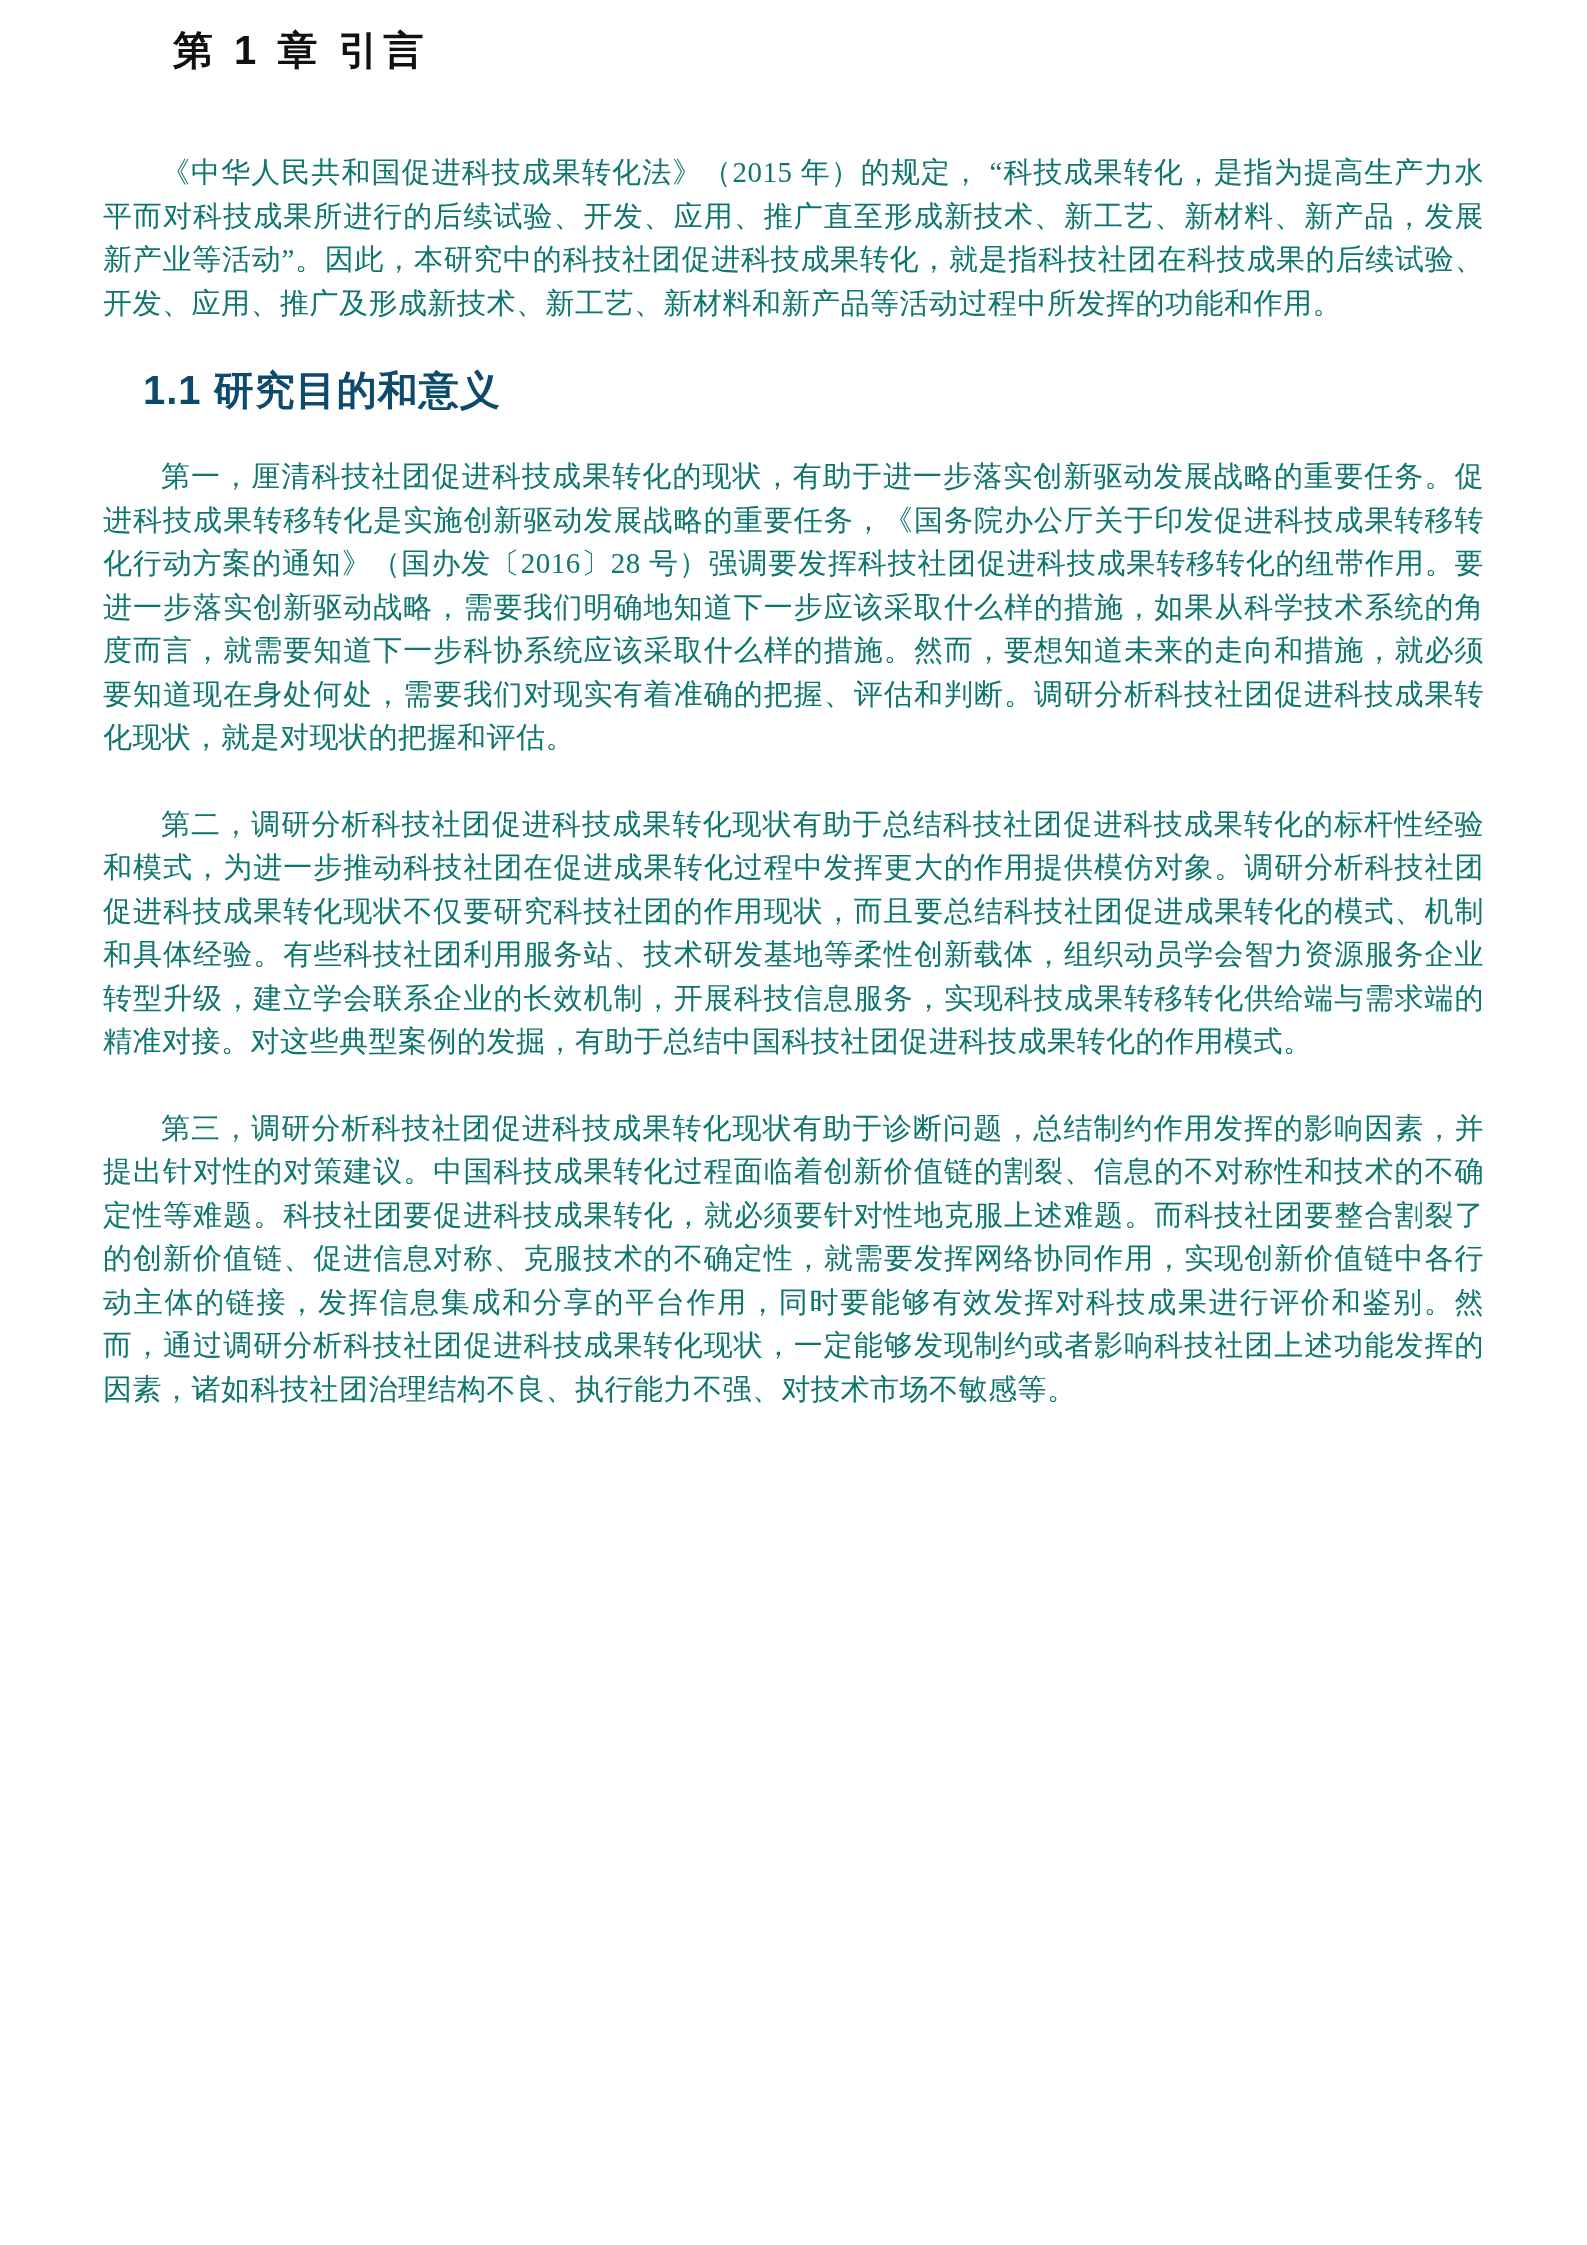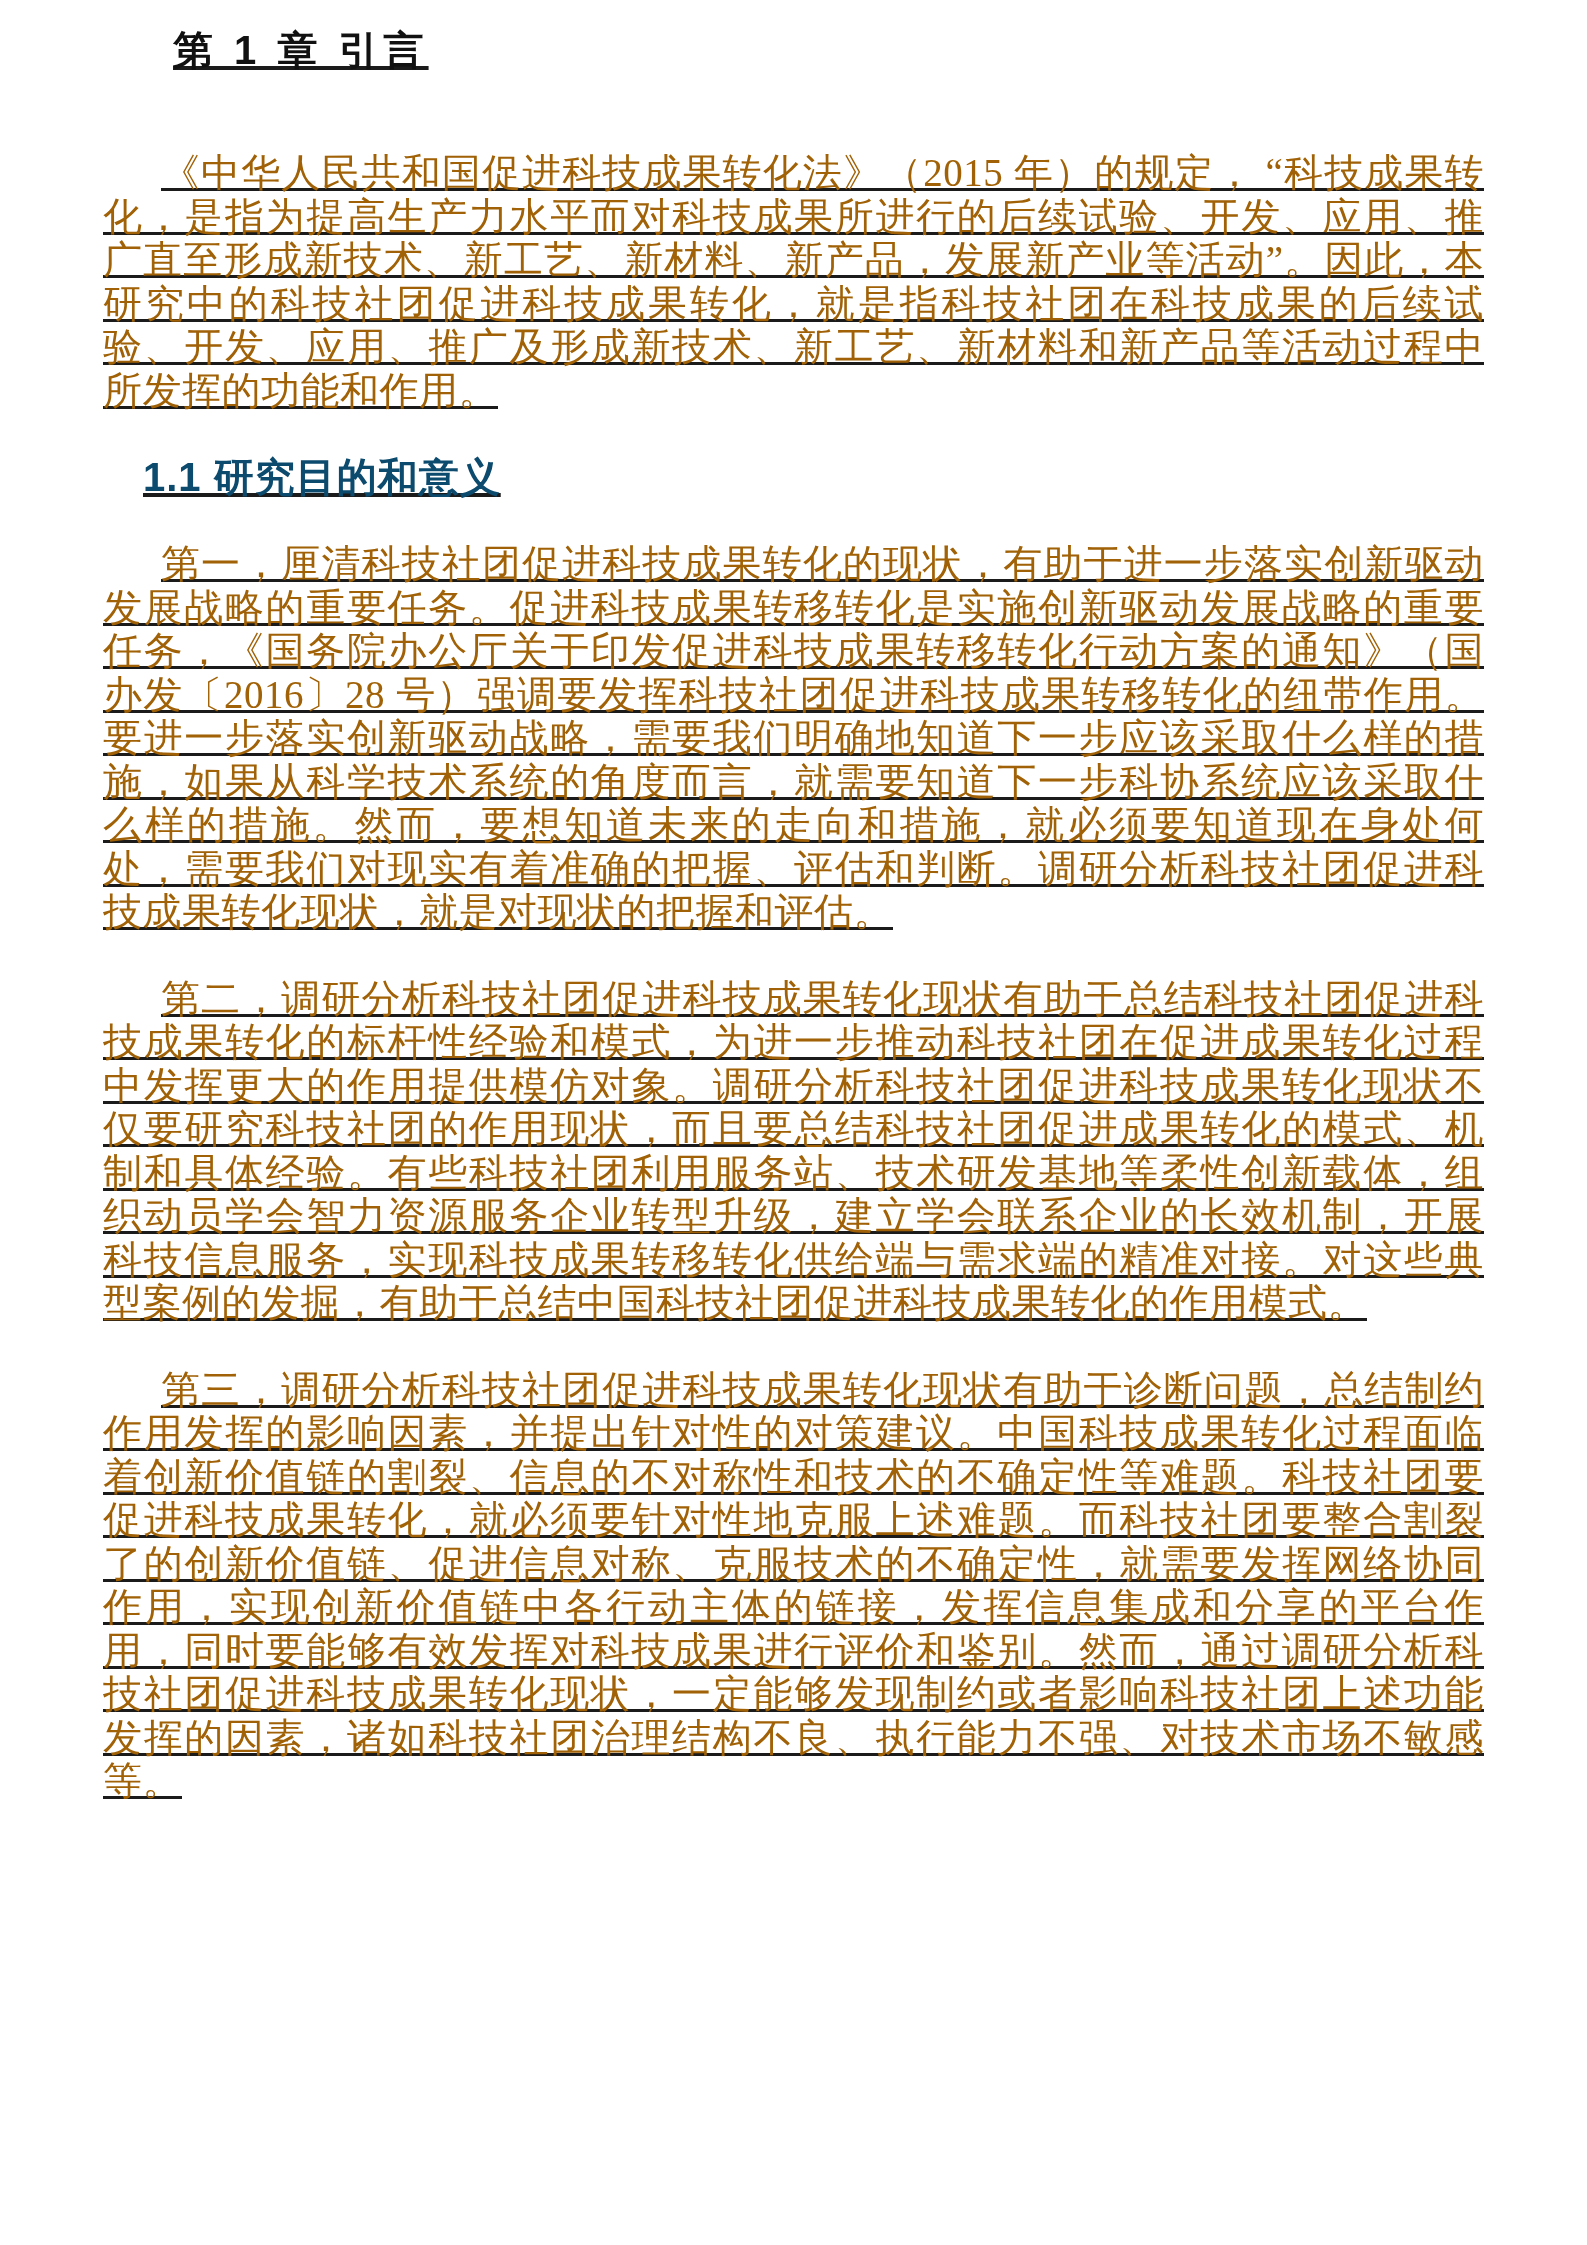--- a/index.html
+++ b/index.html
@@ -12,21 +12,20 @@
     height: 2245px;
     overflow: hidden;
   }
   .page {
     box-sizing: border-box;
     width: 1587px;
     height: 2245px;
     padding: 24px 103px 0 103px;
     background: #ffffff;
     color: #1b1b1b;
-    text-decoration: underline;
   }
   h1.chapter-title {
     font-family: "Liberation Sans", "DejaVu Sans", sans-serif;
     font-size: 40px;
     line-height: 52px;
     font-weight: bold;
     color: #111111;
     margin: 0 0 75px 70px;
     letter-spacing: 5px;
   }
@@ -34,27 +33,27 @@
     font-family: "Liberation Sans", "DejaVu Sans", sans-serif;
     font-size: 40px;
     line-height: 44px;
     font-weight: bold;
     color: #0c4a6e;
     margin: 43px 0 43px 40px;
     letter-spacing: 1px;
   }
   p.body-par {
     font-family: "Liberation Serif", "DejaVu Serif", serif;
-    font-size: 39px;
+    font-size: 29px;
     line-height: 43.5px;
     margin: 43px 0;
     text-indent: 58px;
     text-align: justify;
     letter-spacing: 0.5px;
-    color: #a16207;
+    color: #0f766e;
     word-break: break-all;
     overflow-wrap: anywhere;
   }
 </style>
 </head>
 <body>
 
 <div class="page">
 
   <h1 class="chapter-title">第 1 章 引言</h1>

